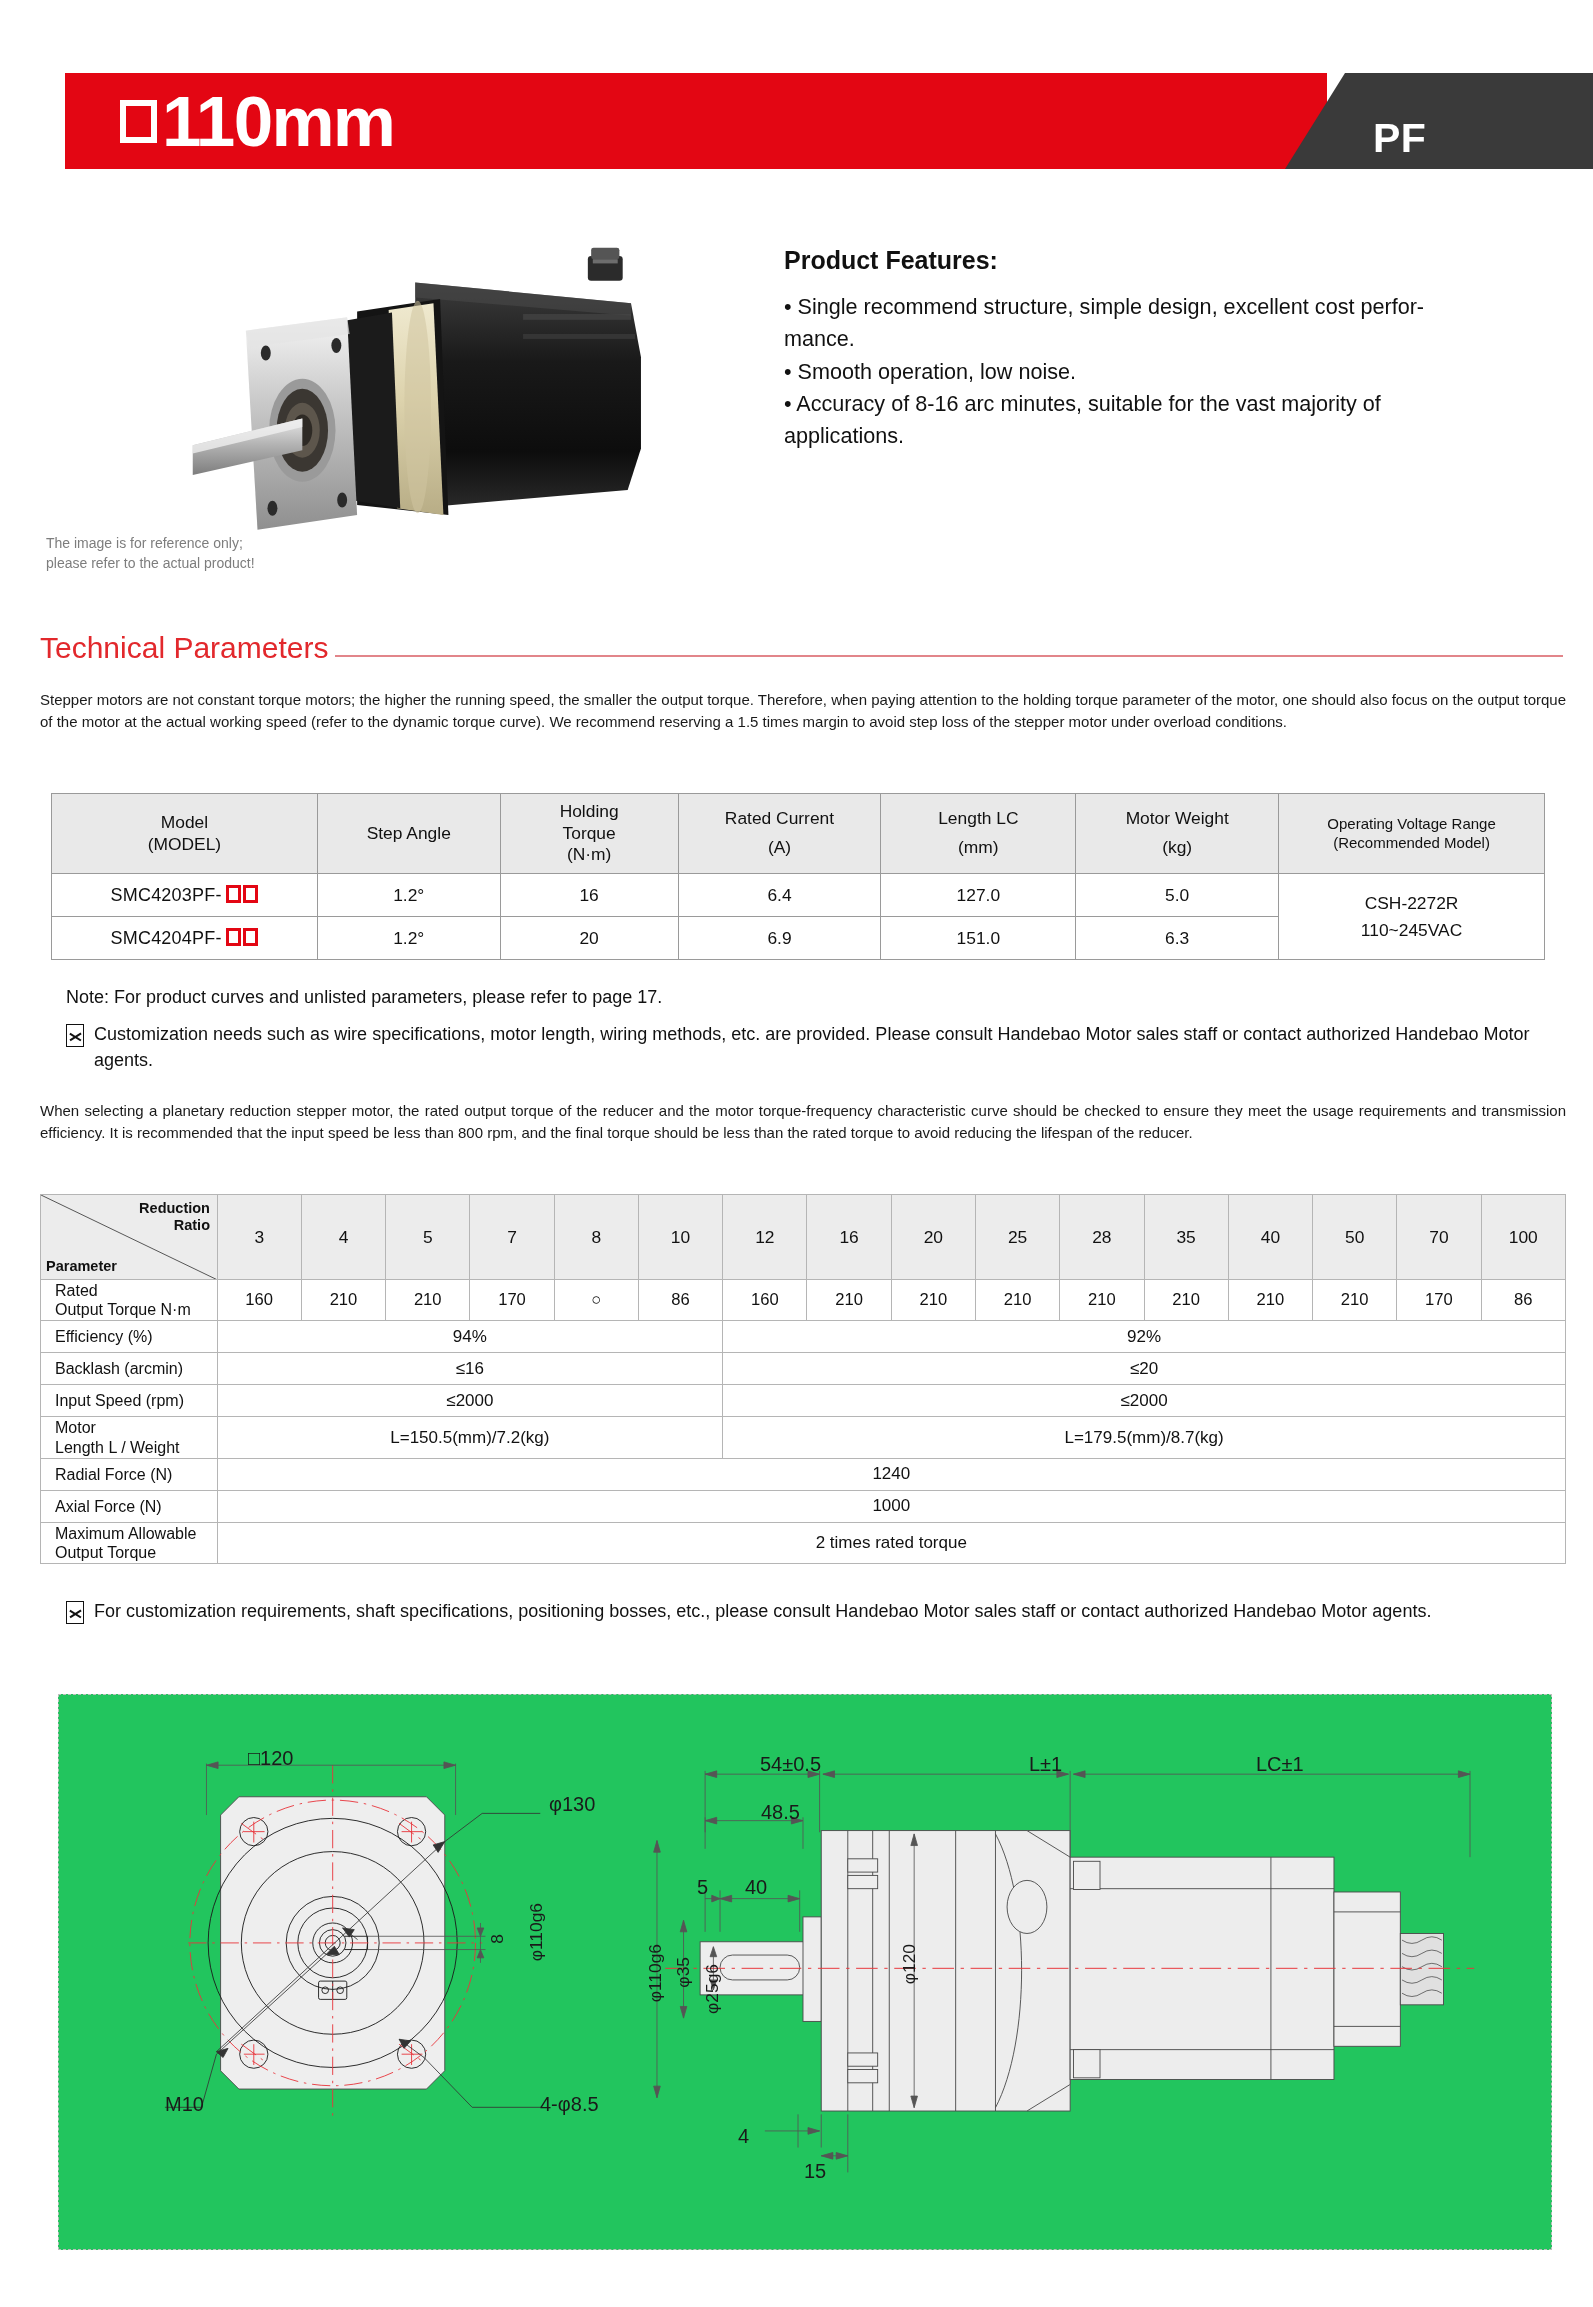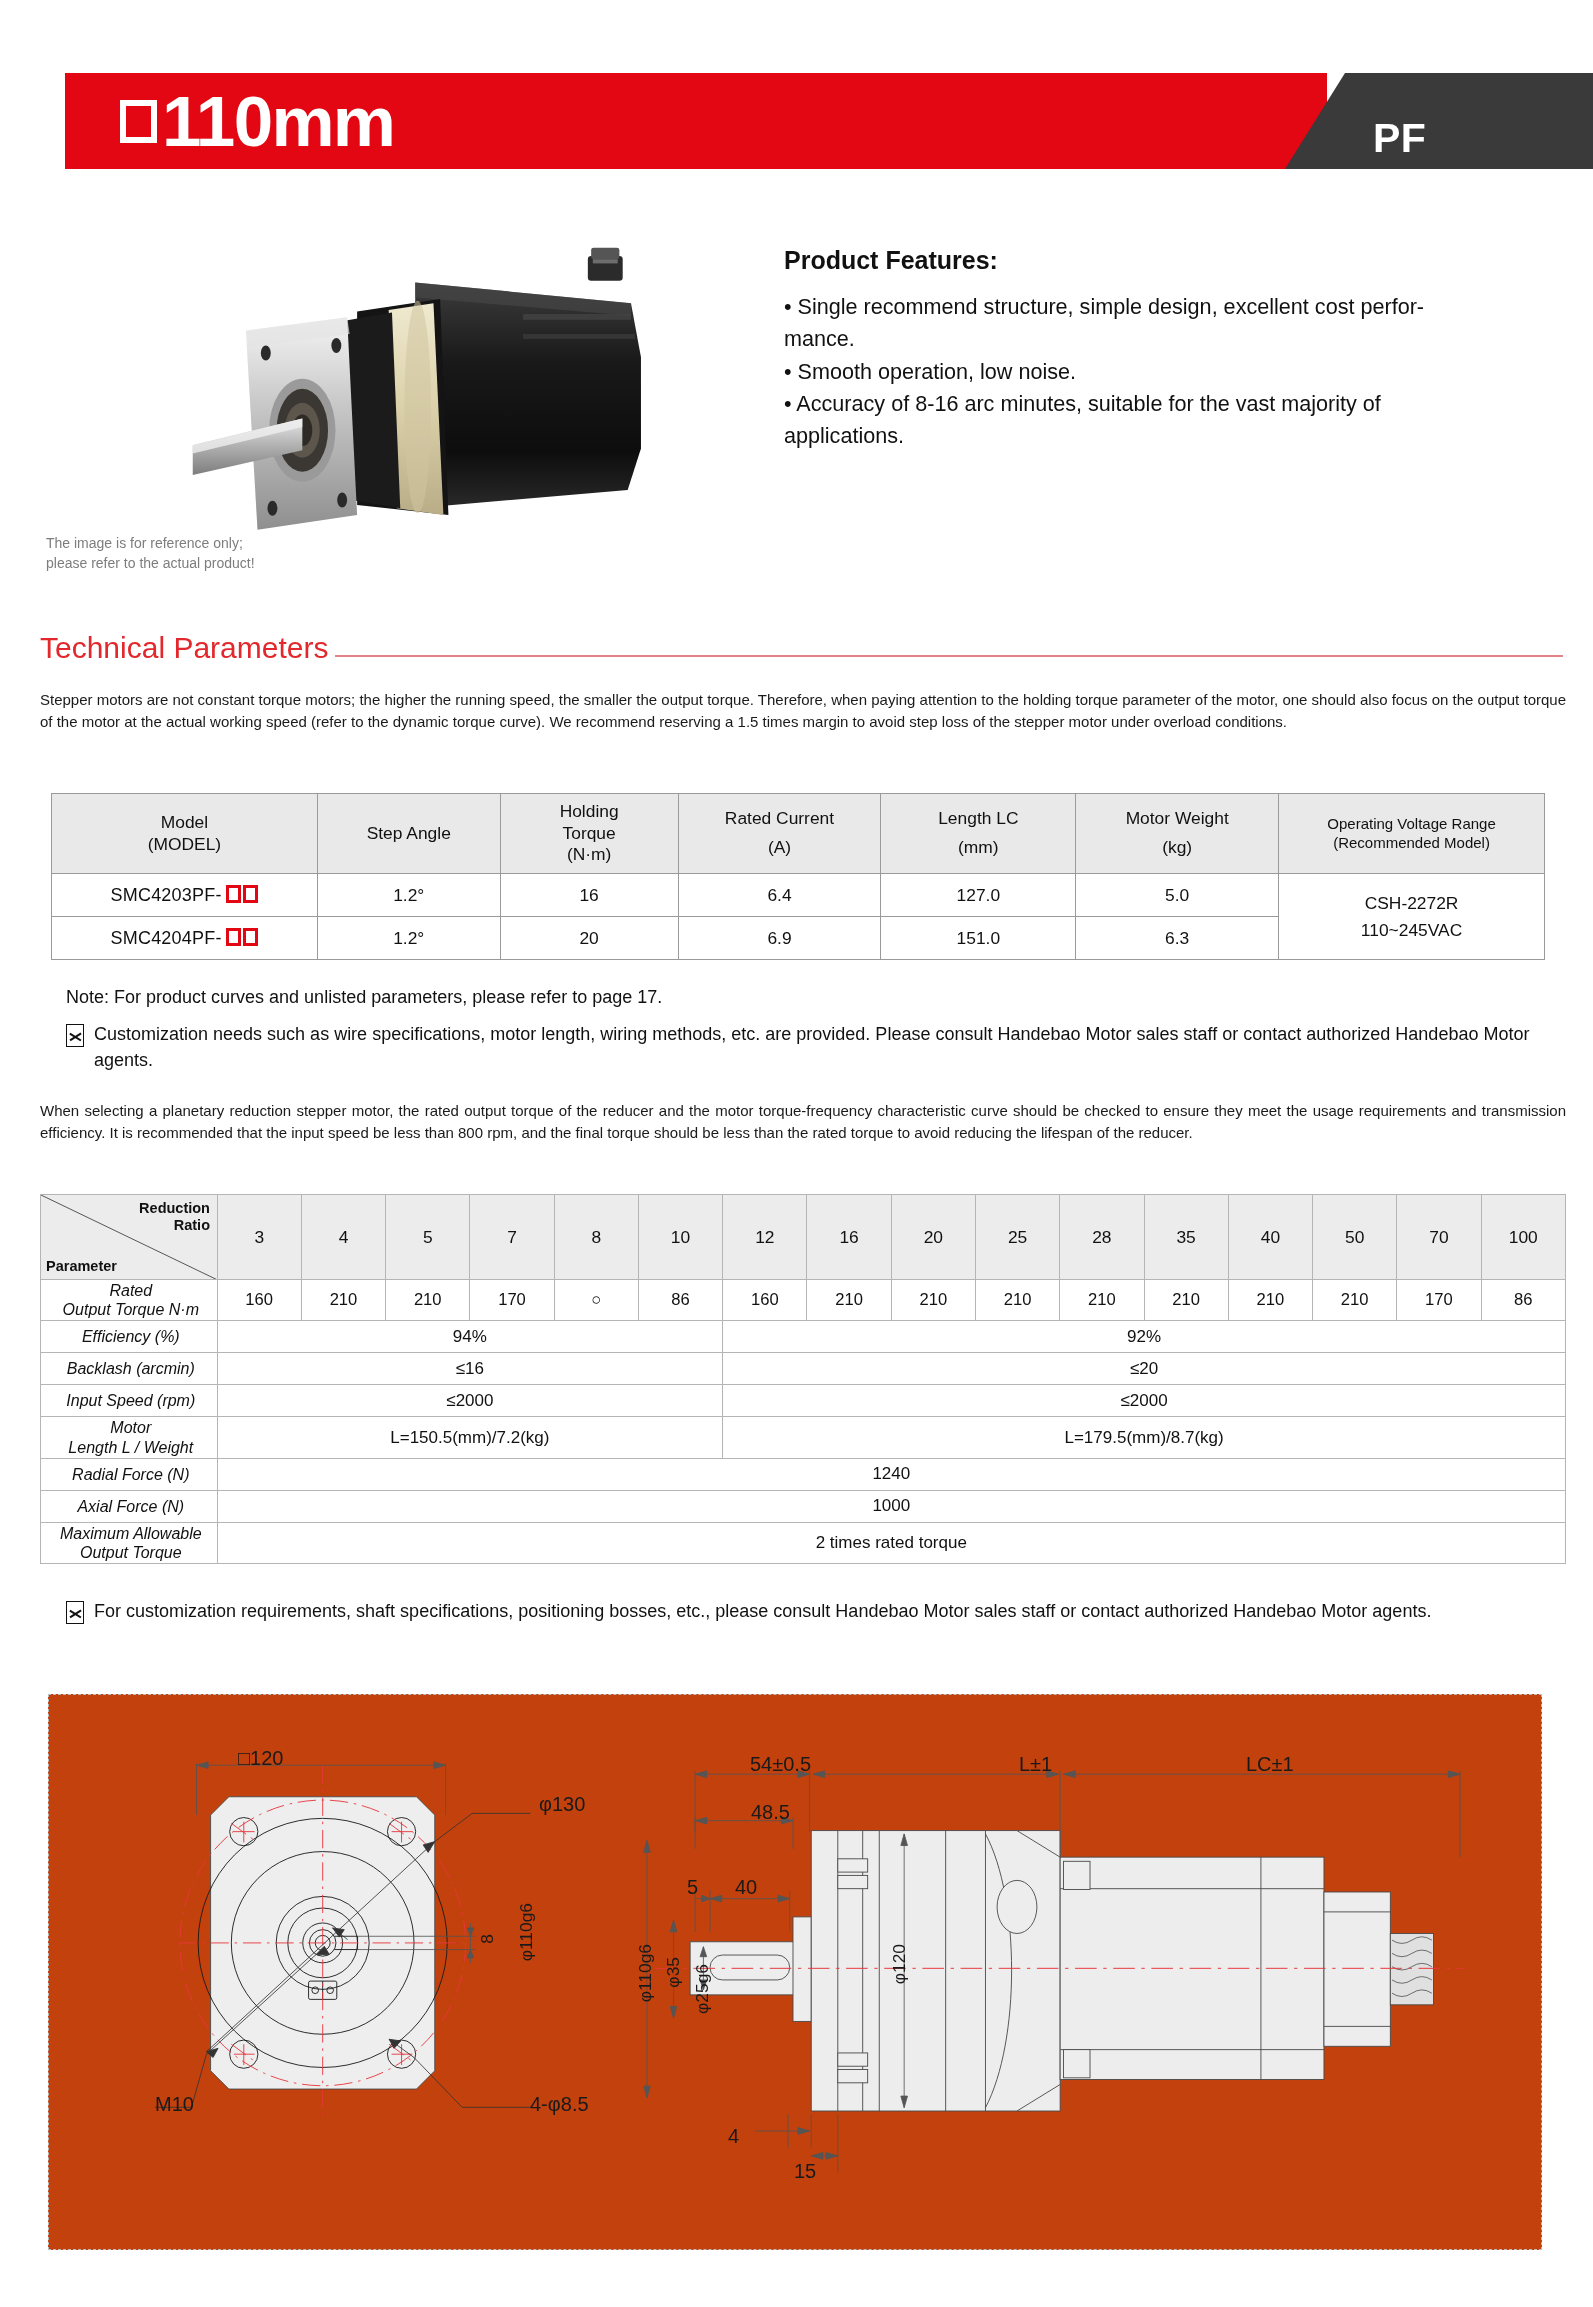--- a/index.html
+++ b/index.html
@@ -112,29 +112,29 @@
   .t2 .corner {
     background:#ececec; width:176px; height:85px; position:relative; padding:4px;
   }
   .t2 .corner .diag {
     position:absolute; inset:0;
   }
   .t2 .corner .rr1 { position:absolute; right:6.6px; top:5px; font-size:14.5px; line-height:1.15; text-align:right; }
   .t2 .corner .pp { position:absolute; left:5px; bottom:5px; font-size:14.5px; }
   .t2 thead th.ratio { background:#ececec; font-weight:400; font-size:17.4px; }
   .t2 td.rowlbl {
-    background:#ffffff; text-align:center; padding-left:5px; font-size:16px; line-height:1.2; height:32px;font-style:italic;
+    background:#ffffff; text-align:left; padding-left:14px; font-size:16px; line-height:1.2; height:32px;
   }
   .t2 td.val { height:32px; font-size:16.6px; }
   .t2 td.span { height:32px; font-size:17px; }
 
   
   .draw-box {
-    position:absolute; left:48px; top:1694px; width:1494px; height:556px;
-    border:1.3px dashed #bdbdbd; background:#c2410c;text-decoration:underline;
+    position:absolute; left:58px; top:1694px; width:1494px; height:556px;
+    border:1.3px dashed #bdbdbd; background:#22c55e;text-decoration:underline;
   }
   .dim-label { position:absolute; font-size:20px; color:#1a1a1a; font-family:"Liberation Sans", sans-serif; }
   .dim-label.sm { font-size:17.4px; }
   .vlabel { writing-mode:vertical-rl; transform:rotate(180deg); }
 </style>
 </head>
 <body>
 
 <div class="banner">
   <div class="banner-red"></div>

